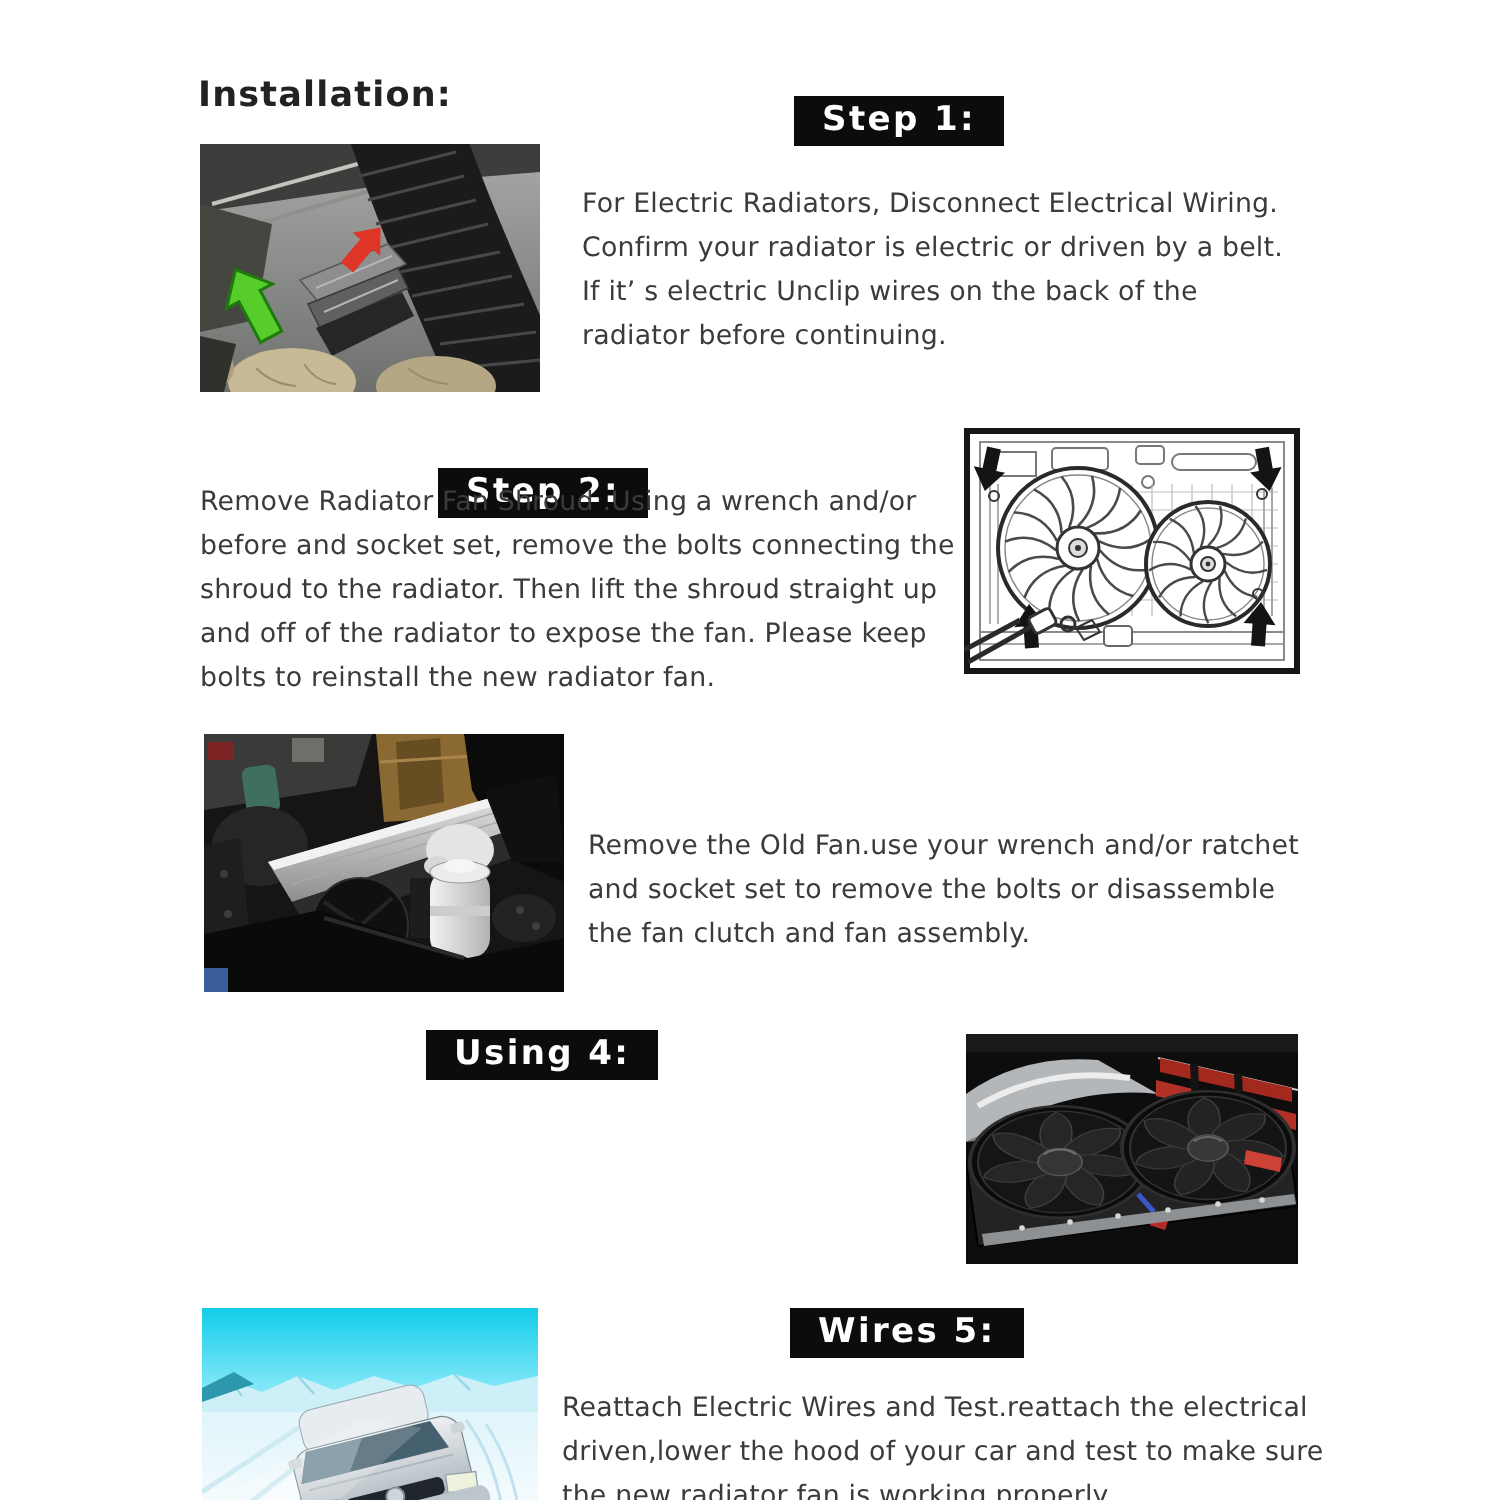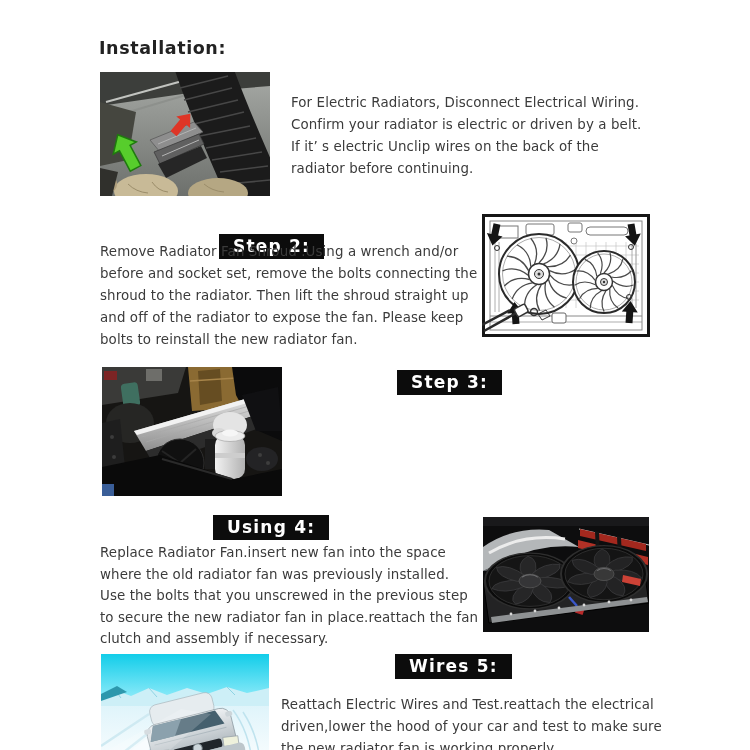--- a/index.html
+++ b/index.html
@@ -33,20 +33,21 @@
   .p4{left:483px;top:483px;width:166px;height:115px;}
   .p5{left:101px;top:620px;width:168px;height:121px;}
 </style>
 </head>
 <body>
 
 <div id="canvas">
 
   <div class="title">Installation:</div>
 
+  <div class="badge b1">Step 1:</div>
   <div class="steptext t1">For Electric Radiators, Disconnect Electrical Wiring.
 Confirm your radiator is electric or driven by a belt.
 If it’ s electric Unclip wires on the back of the
 radiator before continuing.</div>
   <div class="photo p1">
     <svg viewBox="0 0 170 124" width="170" height="124">
       <defs>
         <linearGradient id="p1bg" x1="0" y1="0" x2="0" y2="1">
           <stop offset="0" stop-color="#a7aaa6"></stop>
             <stop offset="1" stop-color="#6d706c"></stop>
@@ -187,21 +188,23 @@
       <g stroke="#2a2a2a" stroke-width="2.5" fill="none">
         <line x1="2" y1="117" x2="36" y2="98"></line>
           <line x1="0" y1="111" x2="28" y2="96"></line>
       </g>
       <rect x="33" y="92" width="12" height="9" rx="2" transform="rotate(-28 39 96)" fill="#fff" stroke="#333" stroke-width="1.5"></rect>
       <circle cx="52" cy="98" r="3.5" fill="none" stroke="#333" stroke-width="1.5"></circle>
       <polygon points="56,100 64,96 68,102 60,106" fill="none" stroke="#333" stroke-width="1"></polygon>
     </svg>
   </div>
 
-  <div class="badge b3">Step 3:</div>
+  <div class="steptext t3">Remove the Old Fan.use your wrench and/or ratchet
+and socket set to remove the bolts or disassemble
+the fan clutch and fan assembly.</div>
   <div class="photo p3">
     <svg viewBox="0 0 180 129" width="180" height="129">
       <defs>
         <linearGradient id="radG" x1="0" y1="0" x2="0" y2="1">
           <stop offset="0" stop-color="#e2e2e2"></stop>
             <stop offset="1" stop-color="#8e8e8e"></stop>
         </linearGradient>
         <linearGradient id="resG" x1="0" y1="0" x2="1" y2="0">
           <stop offset="0" stop-color="#f2f2f2"></stop>
             <stop offset="1" stop-color="#b2b2b2"></stop>
@@ -242,25 +245,20 @@
       <polygon points="0,100 58,88 132,112 180,102 180,129 0,129" fill="#0a0a0a"></polygon>
       <line x1="60" y1="92" x2="130" y2="112" stroke="#2a2a2a" stroke-width="2"></line>
       <ellipse cx="160" cy="92" rx="16" ry="12" fill="#232325"></ellipse>
       <circle cx="158" cy="88" r="2" fill="#3e3e3e"></circle>
         <circle cx="166" cy="96" r="2" fill="#3e3e3e"></circle>
       <rect x="0" y="117" width="12" height="12" fill="#3a5e98"></rect>
     </svg>
   </div>
 
   <div class="badge b4">Using 4:</div>
-  <div class="steptext t4">Replace Radiator Fan.insert new fan into the space
-where the old radiator fan was previously installed.
-Use the bolts that you unscrewed in the previous step
-to secure the new radiator fan in place.reattach the fan
-clutch and assembly if necessary.</div>
   <div class="photo p4">
     <svg viewBox="0 0 166 115" width="166" height="115">
       <rect width="166" height="115" fill="#0d0d0e"></rect>
       <rect width="166" height="9" fill="#19191b"></rect>
       <path d="M0,30 Q28,10 66,13 L96,30 Q58,26 22,44 L0,54 Z" fill="#b4b7b9"></path>
       <path d="M6,36 Q40,16 82,22" stroke="#ececec" stroke-width="3" fill="none"></path>
       <path d="M0,54 L22,44 Q40,38 60,38 L50,48 Z" fill="#7e8184"></path>
       <line x1="96" y1="12" x2="166" y2="28" stroke="#c8c8c8" stroke-width="1"></line>
       <polygon points="97,12 163,27 163,34 97,19" fill="#a3281e"></polygon>
       <polygon points="95,23 165,40 165,48 95,31" fill="#b23126"></polygon>

